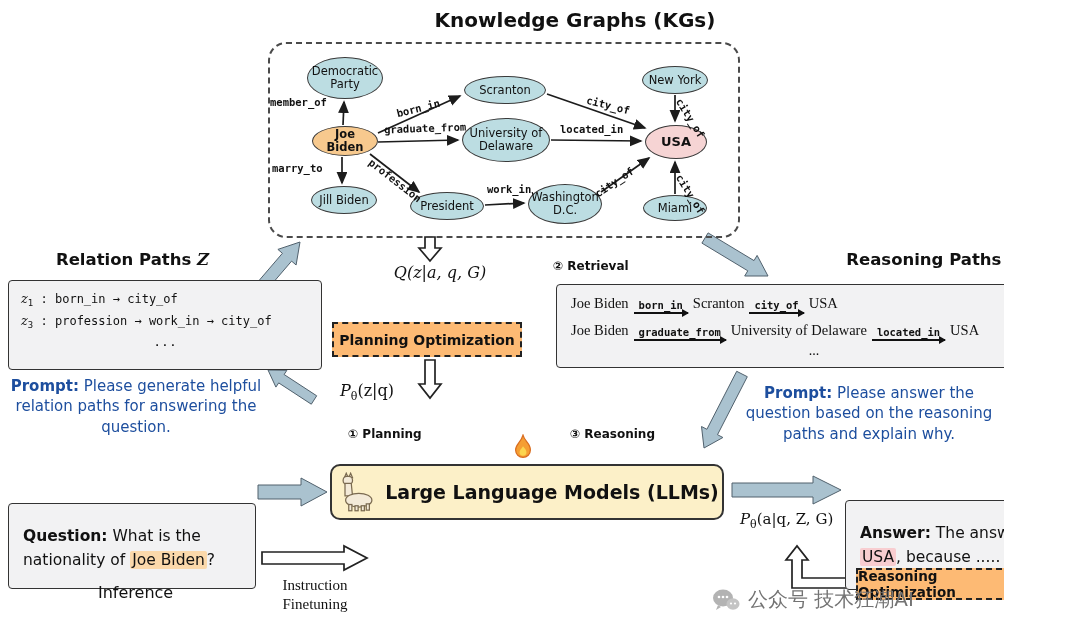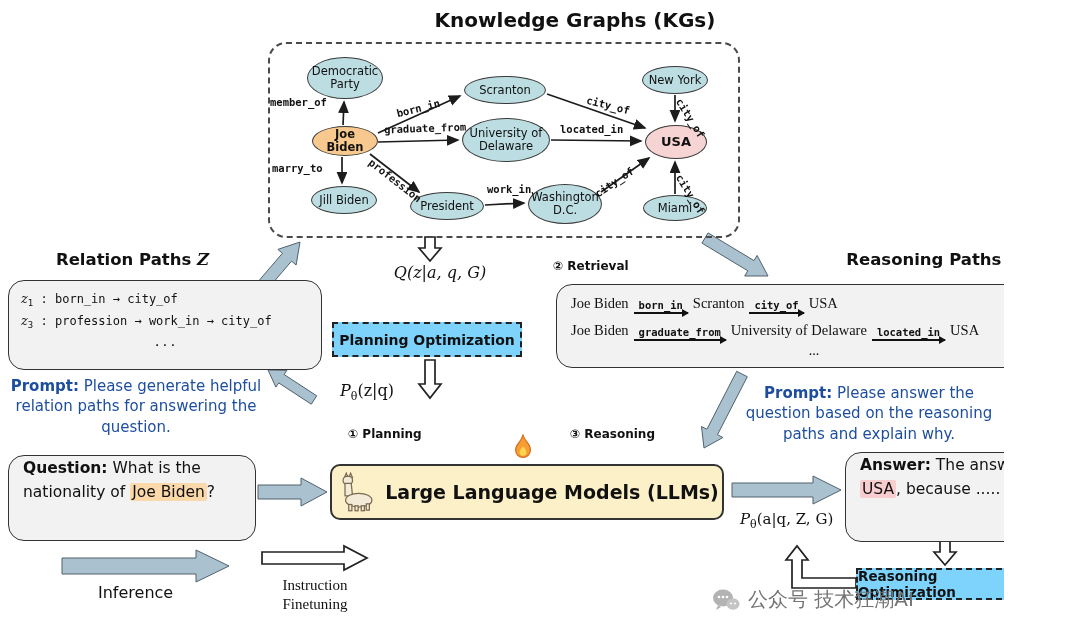--- a/index.html
+++ b/index.html
@@ -12,22 +12,22 @@
   .fig-title{font-size:20px;font-weight:bold;text-align:center;}
   .kgframe{border:2.2px dashed #4a4a4a;border-radius:18px;}
   .kgnode{position:absolute;z-index:2;border:1.6px solid var(--node-border);border-radius:50%;
           background:var(--node-teal);display:flex;align-items:center;justify-content:center;
           text-align:center;font-size:11.5px;line-height:1.12;padding:2px 5px;box-sizing:border-box;}
   .kgnode.orange{background:var(--node-orange);font-weight:600;}
   .kgnode.pink{background:var(--node-pink);font-weight:600;}
   .elbl{position:absolute;z-index:2;font-family:"DejaVu Sans Mono",monospace;font-size:10.5px;
         font-weight:bold;white-space:nowrap;color:#101010;}
 
-  .gbox{background:var(--box-bg);border:1.6px solid #333;border-radius:16px;box-sizing:border-box;}
-  .dashbox{background:#7dd3fc;border:2px dashed #222;box-sizing:border-box;display:flex;
+  .gbox{background:var(--box-bg);border:1.6px solid #333;border-radius:4px;box-sizing:border-box;}
+  .dashbox{background:#fdba74;border:2px dashed #222;box-sizing:border-box;display:flex;
            align-items:center;justify-content:center;font-weight:600;}
   .sect-title{font-weight:600;font-size:16.5px;text-align:center;white-space:nowrap;}
   .mathi{font-family:"DejaVu Serif",serif;font-style:italic;}
   .step{font-weight:bold;font-size:12px;white-space:nowrap;margin-top:13px;}
   .math{font-family:"DejaVu Serif",serif;font-style:italic;font-size:16px;white-space:nowrap;}
   .math sub{font-size:11px;font-style:normal;}
 
   .zline{font-family:"DejaVu Sans Mono",monospace;font-size:12px;line-height:18px;white-space:nowrap;}
   .zvar{font-family:"DejaVu Serif",serif;font-style:italic;font-size:13px;}
   .zline sub{font-size:9px;}
@@ -38,21 +38,21 @@
   .larrow{display:inline-flex;flex-direction:column;align-items:stretch;margin:0 5px;transform:translateY(3px);}
   .alabel{font-family:"DejaVu Sans Mono",monospace;font-size:10.5px;font-weight:bold;
           text-align:center;padding:0 5px;line-height:12px;}
   .shaft{position:relative;height:1.6px;background:#111;margin-top:1px;}
   .shaft::after{content:"";position:absolute;right:-1px;top:-3.2px;width:0;height:0;
                 border-left:7px solid #111;border-top:4px solid transparent;border-bottom:4px solid transparent;}
   .rdots{text-align:center;font-family:"Liberation Serif",serif;font-size:14px;line-height:14px;}
 
   .prompt{color:var(--prompt-blue);font-size:15px;text-align:center;line-height:1.35;font-weight:500;}
   .prompt b{font-weight:bold;}
-  .qa{font-size:15.5px;line-height:1.55;padding:0 14px;box-sizing:border-box;}
+  .qa{font-size:15.5px;line-height:1.55;padding:20px 14px;box-sizing:border-box;margin-top:48px;}
   .hl-o{background:var(--hl-orange);padding:0 2px;border-radius:2px;}
   .hl-p{background:var(--hl-pink);padding:0 2px;border-radius:2px;}
 
   .llmbox{background:var(--llm-bg);border:2px solid #333;border-radius:10px;display:flex;
           align-items:center;justify-content:center;gap:10px;box-sizing:border-box;}
   .llmbox .lbl{font-weight:bold;font-size:19px;}
   .legend{font-size:16px;white-space:nowrap;}
   .wm{display:flex;align-items:center;gap:8px;color:#737373;font-size:20px;white-space:nowrap;}
 </style>
 </head>

